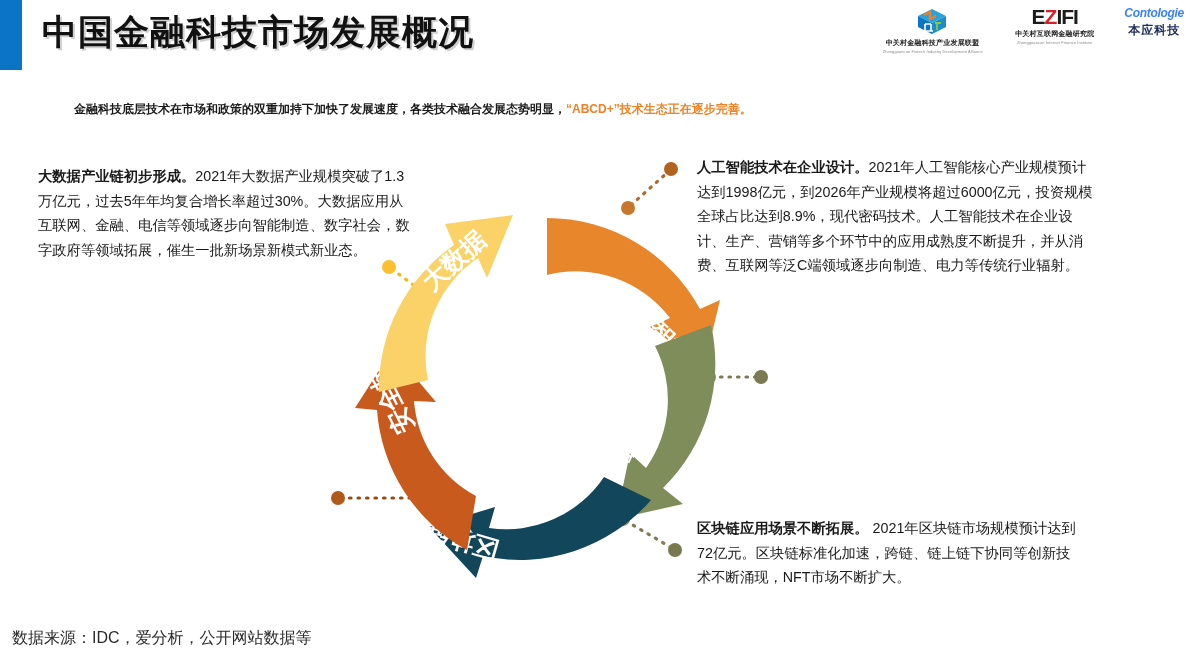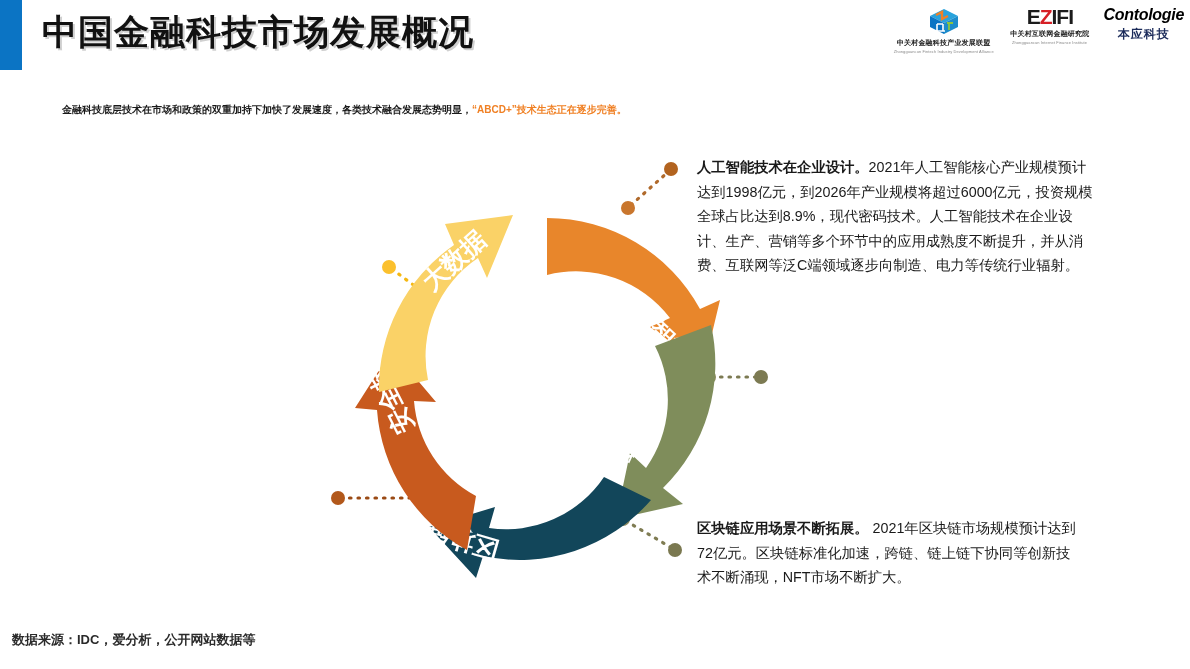--- a/index.html
+++ b/index.html
@@ -26,35 +26,35 @@
     font-size: 35px; font-weight: bold;
     color: #111111;
     letter-spacing: 1px;
     text-shadow: 2px 2px 0 rgba(120,120,120,0.35);
     white-space: nowrap;
   }
 
   
   .logo-strip {
     position: absolute; right: 6px; top: 6px;
-    display: flex; align-items: flex-start; gap: 14px;
+    display: flex; align-items: flex-start; gap: 30px;
   }
   .logo { display: flex; flex-direction: column; align-items: center; }
   .logo-mark { display:block; }
   .logo-cn { font-size: 7px; color: #222; font-weight: bold; letter-spacing:.2px; margin-top:2px; white-space: nowrap; }
   .logo-en { font-size: 4.2px; color: #8a8a8a; letter-spacing: .1px; margin-top:1px; white-space: nowrap; transform: scale(.95); }
   .ezifi-word { font-size: 21px; font-weight: bold; color: #1b1b1b; letter-spacing: -1px; line-height: 1; }
   .ezifi-word .r { color: #D61F26; }
-  .contolog-word { font-size: 16px; font-style: italic; color: #000000; font-weight: bold; letter-spacing: -.3px; }
+  .contolog-word { font-size: 12px; font-style: italic; color: #3b82f6; font-weight: bold; letter-spacing: -.3px; }
   .contolog-cn { font-size: 12px; font-weight: bold; color: #1b2b5a; letter-spacing: 1px; margin-top: 2px; }
 
   
   .intro {
-    position: absolute; left: 62px; top: 96px; width: 1110px;
-    font-size: 10px; font-weight: bold; line-height: 27px;
+    position: absolute; left: 74px; top: 96px; width: 1110px;
+    font-size: 12px; font-weight: bold; line-height: 27px;
     color: #1a1a1a;
   }
   .intro .hl { color: #F08024; }
 
   
   .para {
     position: absolute;
     font-size: 14.3px;
     line-height: 24.5px;
     color: #1a1a1a;
@@ -72,21 +72,21 @@
     position: absolute; left: 352px; top: 192px;
     width: 390px; height: 400px;
   }
 
   
   .conn { position: absolute; left: 0; top: 0; width: 1190px; height: 669px; pointer-events: none; }
 
   
   .source {
     position: absolute; left: 12px; bottom: 10px;
-    font-size: 13px; font-weight: bold; color: #2a2a2a;
+    font-size: 16px; font-weight: normal; color: #2a2a2a;
   }
 </style>
 </head>
 <body>
 
 <div id="slide">
 
   <div class="accent-bar" style="background: rgb(11, 116, 196);"></div>
   <div class="slide-title">中国金融科技市场发展概况</div>
 
@@ -117,20 +117,23 @@
       <div class="contolog-word">Contologie</div>
       <div class="contolog-cn">本应科技</div>
     </div>
 
   </div>
 
   <div class="intro">
     <span>金融科技底层技术在市场和政策的双重加持下加快了发展速度，各类技术融合发展态势明显，</span><span class="hl" style="color: rgb(240, 128, 36);">“ABCD+”技术生态正在逐步完善。</span>
   </div>
 
+  <div class="para" id="para-bigdata">
+    <b>大数据产业链初步形成。</b><span>2021年大数据产业规模突破了1.3万亿元，过去5年年均复合增长率超过30%。大数据应用从互联网、金融、电信等领域逐步向智能制造、数字社会，数字政府等领域拓展，催生一批新场景新模式新业态。</span>
+  </div>
 
   <div class="para" id="para-ai">
     <b>人工智能技术在企业设计。</b><span>2021年人工智能核心产业规模预计达到1998亿元，到2026年产业规模将超过6000亿元，投资规模全球占比达到8.9%，现代密码技术。人工智能技术在企业设计、生产、营销等多个环节中的应用成熟度不断提升，并从消费、互联网等泛C端领域逐步向制造、电力等传统行业辐射。</span>
   </div>
 
 
 
   <div class="para" id="para-blockchain">
     <b>区块链应用场景不断拓展。</b><span> 2021年区块链市场规模预计达到72亿元。区块链标准化加速，跨链、链上链下协同等创新技术不断涌现，NFT市场不断扩大。</span>
   </div>

